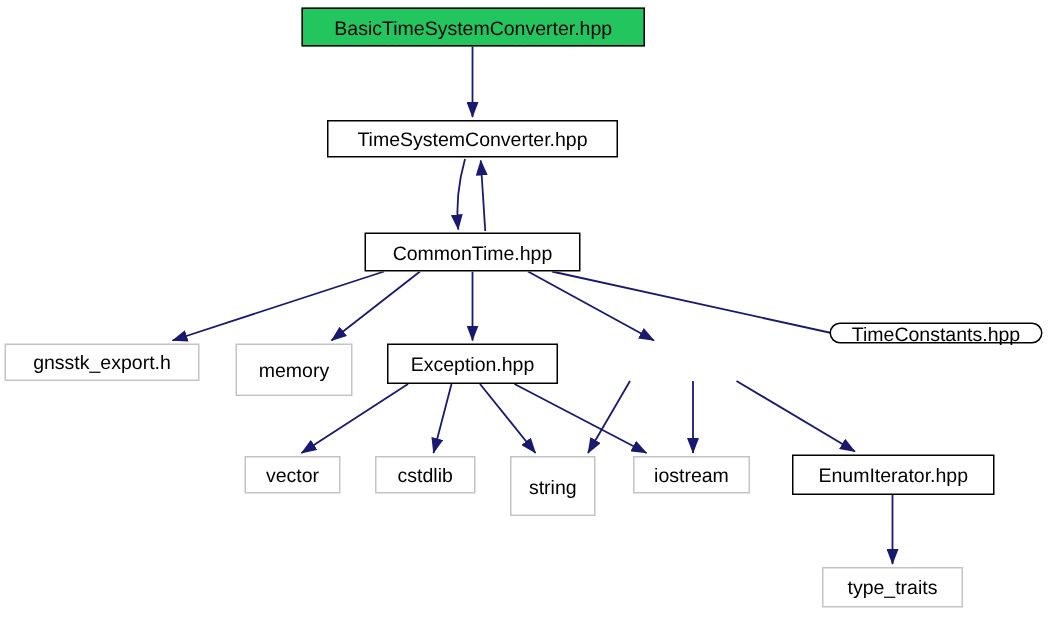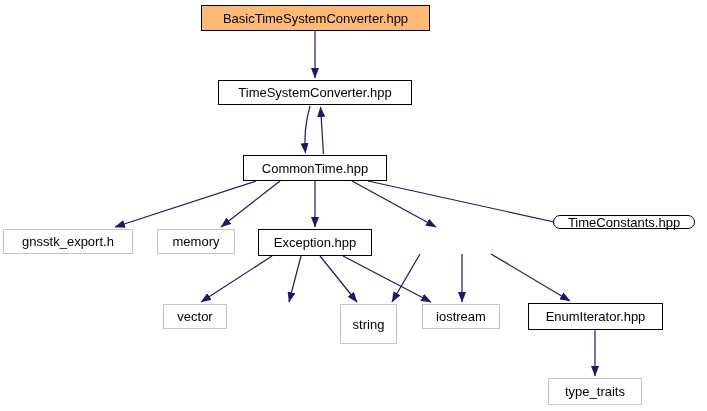--- a/index.html
+++ b/index.html
@@ -29,21 +29,21 @@
     align-items: center;
     justify-content: center;
     background: #ffffff;
     border: 1px solid #000000;
     color: #000000;
     font-size: 13px;
     white-space: nowrap;
     line-height: 1;
   }
   .node.root {
-    background: #fdba74;
+    background: #22c55e;
     border: 1px solid #000000;
   }
   .node.ext {
     border: 1px solid #c4c4c4;
   }
 </style>
 </head>
 <body>
 
 <div id="canvas">
@@ -75,29 +75,30 @@
   </svg>
 
   <div class="node root" style="left:201px; top:5px;   width:229px; height:26px;">BasicTimeSystemConverter.hpp</div>
 
   <div class="node" style="left:218px; top:80px;  width:194px; height:25px;">TimeSystemConverter.hpp</div>
 
   <div class="node" style="left:243px; top:155px; width:144px; height:26px;">CommonTime.hpp</div>
 
   <div class="node ext" style="left:3px;   top:229px; width:130px; height:25px;">gnsstk_export.h</div>
 
-  <div class="node ext" style="left:157px; top:229px; width:78px;  height:25px;">memory</div>
+  <div class="node ext" style="left:157px; top:229px; width:78px;  height:35px;">memory</div>
 
   <div class="node" style="left:258px; top:229px; width:114px; height:27px;">Exception.hpp</div>
 
 
   <div class="node" style="left:553px; top:215px; width:142px; height:14px;border-radius:12px;">TimeConstants.hpp</div>
 
   <div class="node ext" style="left:163px; top:304px; width:64px;  height:25px;">vector</div>
 
+  <div class="node ext" style="left:250px; top:304px; width:67px;  height:25px;">cstdlib</div>
 
   <div class="node ext" style="left:340px; top:304px; width:57px;  height:40px;">string</div>
 
   <div class="node ext" style="left:422px; top:304px; width:78px;  height:25px;">iostream</div>
 
   <div class="node" style="left:528px; top:303px; width:135px; height:27px;">EnumIterator.hpp</div>
 
   <div class="node ext" style="left:548px; top:378px; width:94px;  height:27px;">type_traits</div>
 
 </div>

